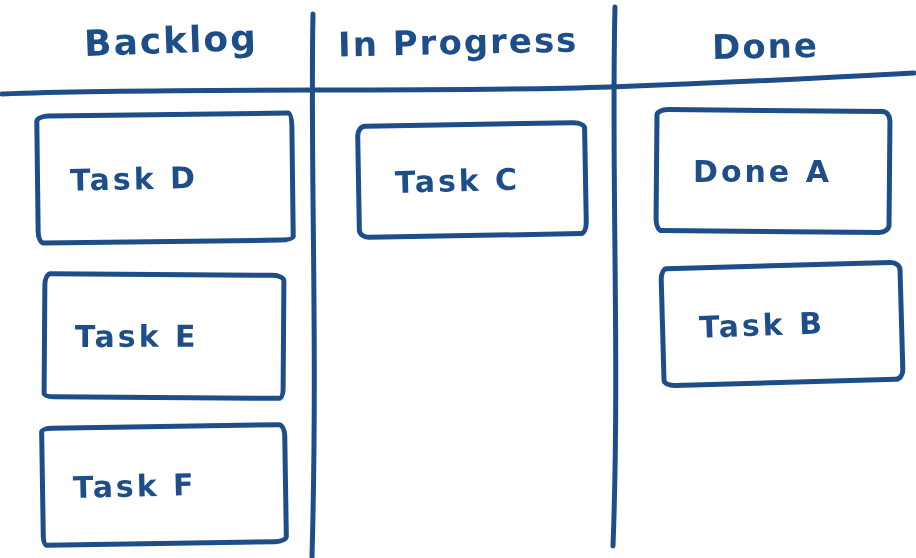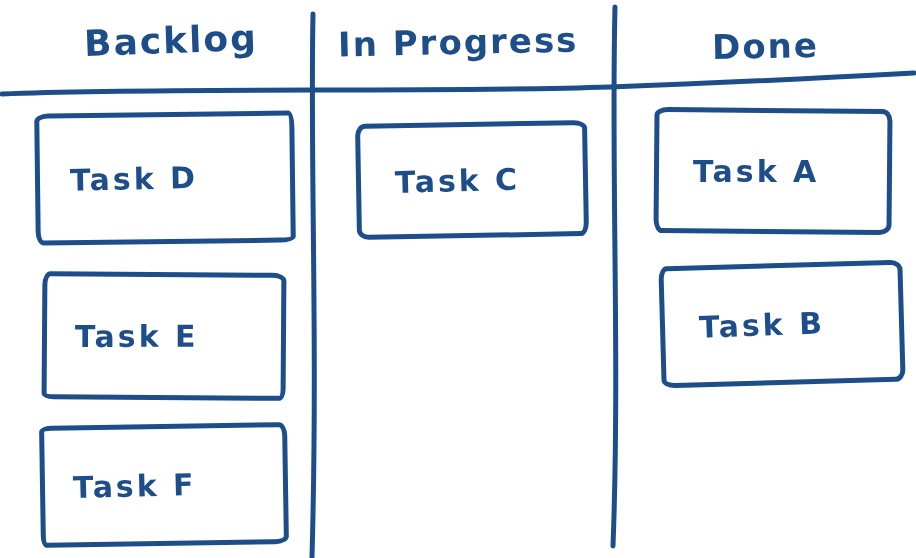--- a/index.html
+++ b/index.html
@@ -104,20 +104,20 @@
 
   <div class="card card-f">
     <span class="card-label">Task F</span>
   </div>
 
   <div class="card card-c">
     <span class="card-label">Task C</span>
   </div>
 
   <div class="card card-a">
-    <span class="card-label">Task A</span>
+    <span class="card-label">Done A</span>
   </div>
 
   <div class="card card-b">
     <span class="card-label">Task B</span>
   </div>
 
 </div>
 
 </body></html>

